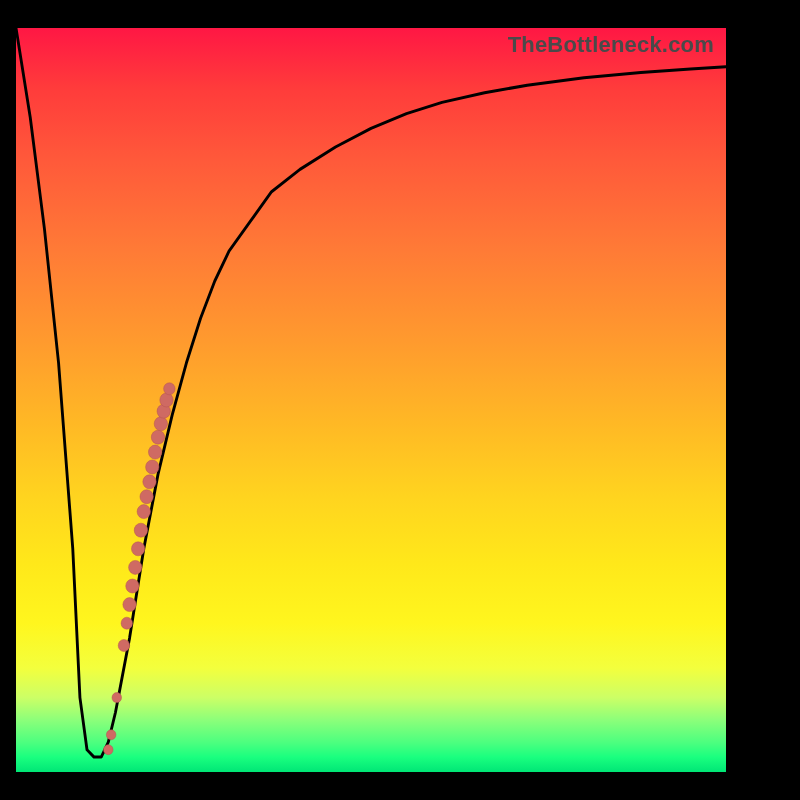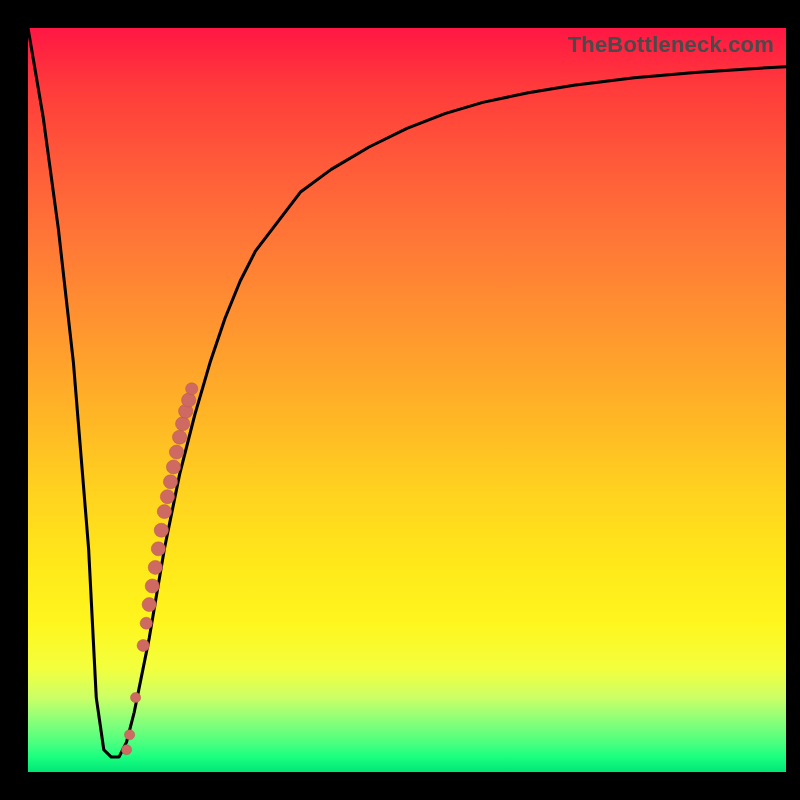--- a/index.html
+++ b/index.html
@@ -12,26 +12,25 @@
     font-family: Arial, Helvetica, sans-serif;
   }
   .frame {
     position: relative;
     width: 800px;
     height: 800px;
     background: #000;
   }
   .plot {
     position: absolute;
-    left: 28px;
+    left: 16px;
     top: 28px;
     width: 710px;
     height: 744px;
     overflow: hidden;
-    padding-left: 48px;
   }
   .gradient {
     position: absolute;
     inset: 0;
     background: linear-gradient(to bottom,
       #ff1744 0%,
       #ff3b3b 8%,
       #ff5a3a 18%,
       #ff7b36 30%,
       #ff9a2e 42%,

